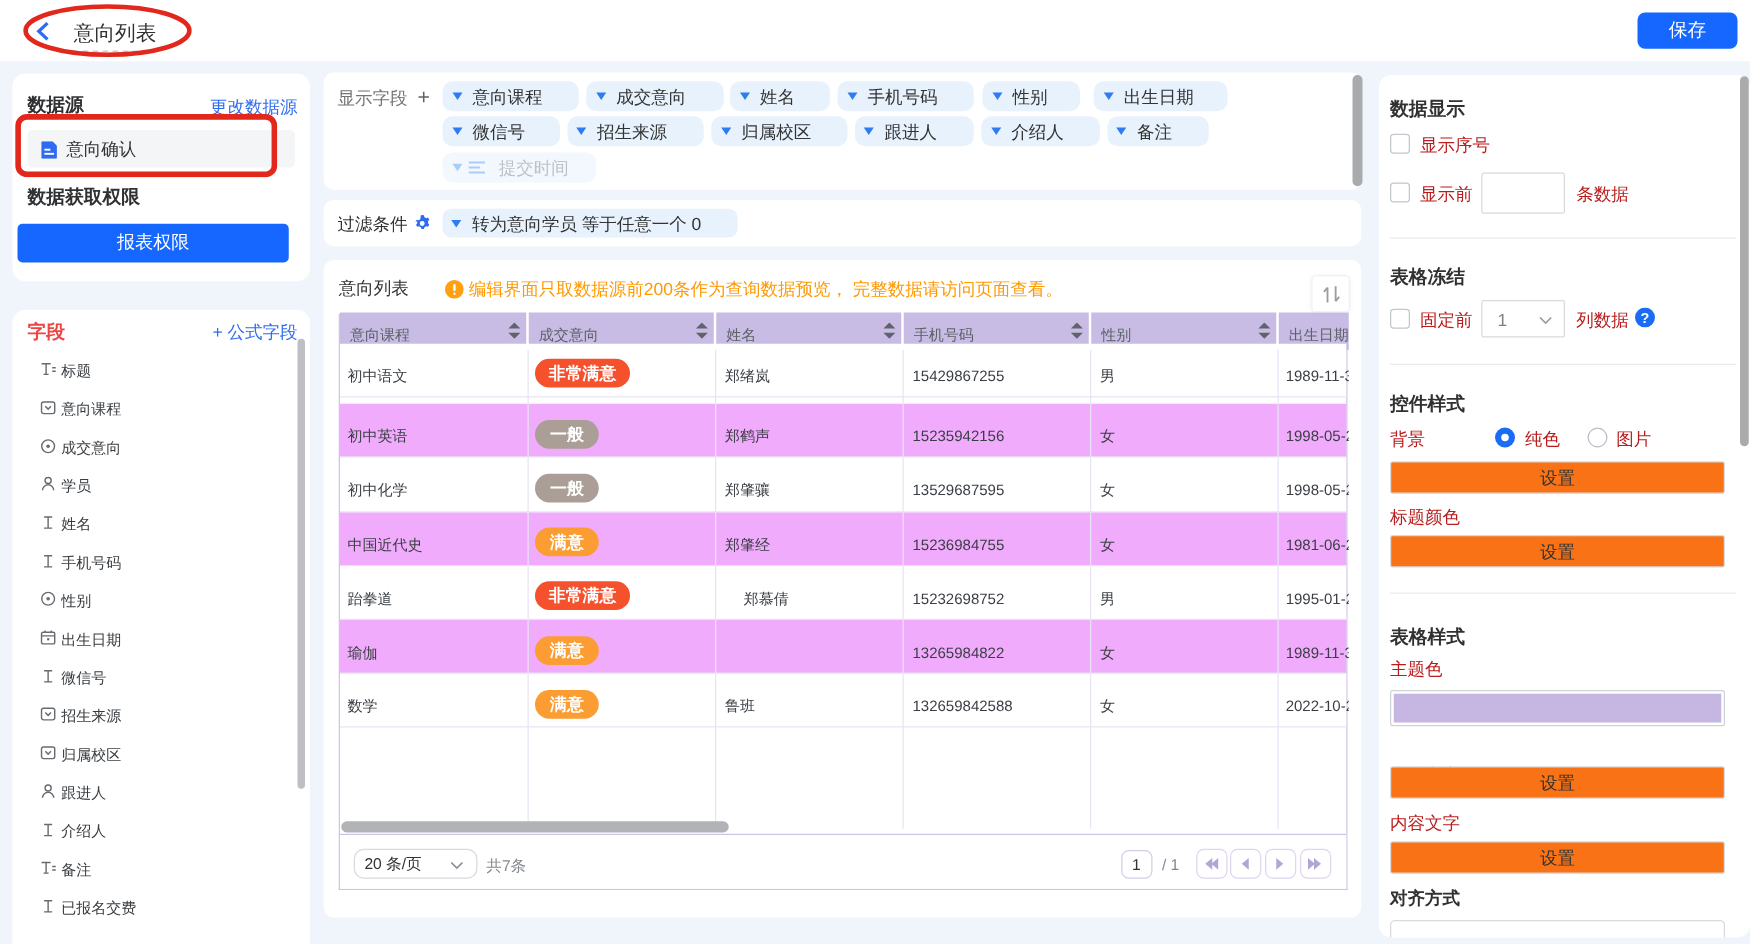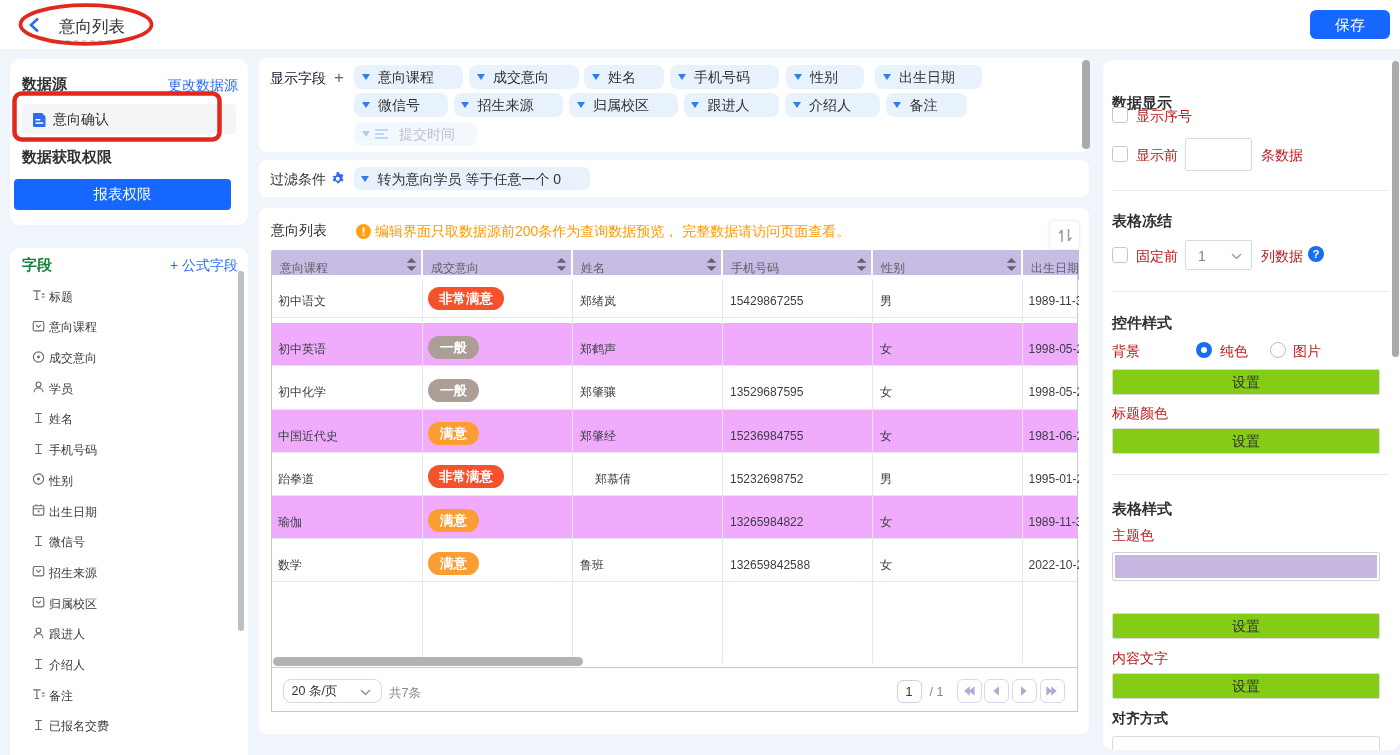--- a/index.html
+++ b/index.html
@@ -16,29 +16,29 @@
 
 #cardA { left:10px; top:59px; width:238px; height:166px; }
 #cardA .hd { position:absolute; left:12px; top:16px; font-size:15px; font-weight:bold; color:#303133; }
 #lnkChange { position:absolute; right:10px; top:18px; font-size:14px; }
 #srcRow { position:absolute; left:12px; top:45px; width:214px; height:30px; background:#f4f5f7; border-radius:4px; }
 #srcRow .txt { position:absolute; left:31px; top:7px; font-size:14px; color:#333; }
 #hdPerm { position:absolute; left:12px; top:89px; font-size:15px; font-weight:bold; color:#303133; }
 #btnPerm { position:absolute; left:4px; top:120px; width:217px; height:31px; background:#1667ff; border-radius:4px; color:#fff; font-size:14.5px; text-align:center; line-height:31px; }
 
 #cardB { left:10px; top:248px; width:238px; height:520px; }
-#cardB .hd { position:absolute; left:12px; top:8px; font-size:15px; font-weight:bold; color:#15803d; }
+#cardB .hd { position:absolute; left:12px; top:8px; font-size:15px; font-weight:bold; color:#ef4444; }
 #lnkFormula { position:absolute; right:10px; top:9px; font-size:14px; }
 .frow { position:absolute; left:22px; height:16px; font-size:12px; color:#383c40; }
 .frow svg { position:absolute; left:0; top:0.5px; }
 .frow span { position:absolute; left:17px; top:1px; white-space:nowrap; }
 #fldScroll { position:absolute; left:227.5px; top:22.5px; width:6.5px; height:360px; background:#bdbfc3; border-radius:3px; }
 
 #cardC { left:259px; top:58px; width:830px; height:94px; border-radius:8px; }
-#cardC .lbl { position:absolute; left:11px; top:12px; font-size:14px; color:#0f172a; }
+#cardC .lbl { position:absolute; left:11px; top:12px; font-size:14px; color:#737373; }
 #cardC .plus { position:absolute; left:75px; top:10px; font-size:17px; color:#5f6368; }
 .chip { position:absolute; height:24px; background:#e7f2fd; border-radius:8px; font-size:14px; color:#333; }
 .chip .tri { position:absolute; left:7.5px; top:9px; width:0; height:0; border-left:4.5px solid transparent; border-right:4.5px solid transparent; border-top:6px solid #2e7bf2; }
 .chip .t { position:absolute; left:24px; top:4px; white-space:nowrap; }
 .chip.off { background:#f2f8fe; color:#bcc2ca; }
 .chip.off .tri { border-top-color:#a9cdf6; }
 
 #cardD { left:259px; top:160px; width:830px; height:37px; border-radius:8px; }
 #cardD .lbl { position:absolute; left:11px; top:11px; font-size:14px; color:#303133; }
 
@@ -65,21 +65,21 @@
 #ptotal { position:absolute; left:117.5px; top:17px; font-size:12.5px; color:#84888f; }
 #pnum { position:absolute; left:625px; top:12px; width:25px; height:23px; border:1px solid #d5cbe9; border-radius:6px; text-align:center; line-height:22px; font-size:12.5px; color:#333; }
 #pslash { position:absolute; left:658px; top:17px; font-size:12.5px; color:#84888f; }
 .pbtn { position:absolute; top:11.5px; width:25px; height:24px; border:1px solid #ded5ee; border-radius:6px; background:#fff; }
 .pbtn svg { position:absolute; left:50%; top:50%; transform:translate(-50%,-50%); }
 
 #cardR { left:1103px; top:60px; width:297px; height:690px; border-radius:10px; overflow:hidden; }
 .rsec-h { position:absolute; left:9px; font-size:15px; font-weight:bold; color:#303133; }
 .rlbl { position:absolute; left:9px; font-size:14px; color:#b91c1c; }
 .cbx { position:absolute; left:9px; width:16px; height:16px; border:1px solid #c2c6cd; border-radius:3px; background:#fff; }
-.setbtn { position:absolute; left:9px; width:268px; height:26px; border:1px solid #d8dade; border-radius:2px; text-align:center; line-height:24px; font-size:14px; color:#333; background:#84cc16; }
+.setbtn { position:absolute; left:9px; width:268px; height:26px; border:1px solid #d8dade; border-radius:2px; text-align:center; line-height:24px; font-size:14px; color:#333; background:#f97316; }
 .divider { position:absolute; left:9px; width:277px; border-top:1px solid #e9ebef; }
 #rScroll { position:absolute; left:1392px; top:60.5px; width:7px; height:296px; background:#a9abad; border-radius:4px; }
 #cScroll { position:absolute; left:1081.5px; top:60px; width:8px; height:88.5px; background:#a9abad; border-radius:4px; }
 </style>
 </head>
 <body>
 
 <div id="topbar">
   <svg id="backarrow" width="12" height="16" viewBox="0 0 12 16">
       <path d="M10 1.5 L3 8 L10 14.5" fill="none" stroke="#2e6bf0" stroke-width="2.6"></path>
@@ -371,20 +371,21 @@
       <div class="tc" style="left:152px; width:148px;"><span class="badge red">非常满意</span></div>
       <div class="tc" style="left:302px; width:148px;">郑绪岚</div>
       <div class="tc" style="left:452px; width:148px;">15429867255</div>
       <div class="tc" style="left:602px; width:148px;">男</div>
       <div class="tc" style="left:752px; width:55px; padding-left:5px;">1989-11-3</div>
     </div>
   <div class="trow stripe" style="top:72.7px;">
       <div class="tc" style="left:0px; width:150px;">初中英语</div>
       <div class="tc" style="left:152px; width:148px;"><span class="badge grey">一般</span></div>
       <div class="tc" style="left:302px; width:148px;">郑鹤声</div>
+      <div class="tc" style="left:452px; width:148px;">15235942156</div>
       <div class="tc" style="left:602px; width:148px;">女</div>
       <div class="tc" style="left:752px; width:55px; padding-left:5px;">1998-05-2</div>
     </div>
   <div class="trow" style="top:115.9px;">
       <div class="tc" style="left:0px; width:150px;">初中化学</div>
       <div class="tc" style="left:152px; width:148px;"><span class="badge grey">一般</span></div>
       <div class="tc" style="left:302px; width:148px;">郑肇骧</div>
       <div class="tc" style="left:452px; width:148px;">13529687595</div>
       <div class="tc" style="left:602px; width:148px;">女</div>
       <div class="tc" style="left:752px; width:55px; padding-left:5px;">1998-05-2</div>
@@ -454,21 +455,21 @@
           <svg width="12" height="11" viewBox="0 0 12 11">
             <path d="M0.4 0.8 L6 5.5 L0.4 10.2 z M5.2 0.8 L10.8 5.5 L5.2 10.2 z" fill="#b3a6d6"></path>
           </svg>
         </div>
   </div>
   </div>
 </div>
 
 <div class="card" id="cardR">
   <div id="rcontent">
-  <div class="rsec-h" style="top:34px;">数据显示</div>
+  <div class="rsec-h" style="top:18px;">数据显示</div>
   <div class="cbx" style="top:47px;"></div>
   <div class="rlbl" style="left:33px; top:48px;">显示序号</div>
   <div class="cbx" style="top:86px;"></div>
   <div class="rlbl" style="left:33px; top:87px;">显示前</div>
   <div style="position:absolute; left:82px; top:78px; width:67px; height:33px; border:1px solid #d8dade; border-radius:2px; background:#fff;"></div>
   <div class="rlbl" style="left:158px; top:87px;">条数据</div>
   <div class="divider" style="top:130px;"></div>
   <div class="rsec-h" style="top:152px;">表格冻结</div>
   <div class="cbx" style="top:187px;"></div>
   <div class="rlbl" style="left:33px; top:188px;">固定前</div>

